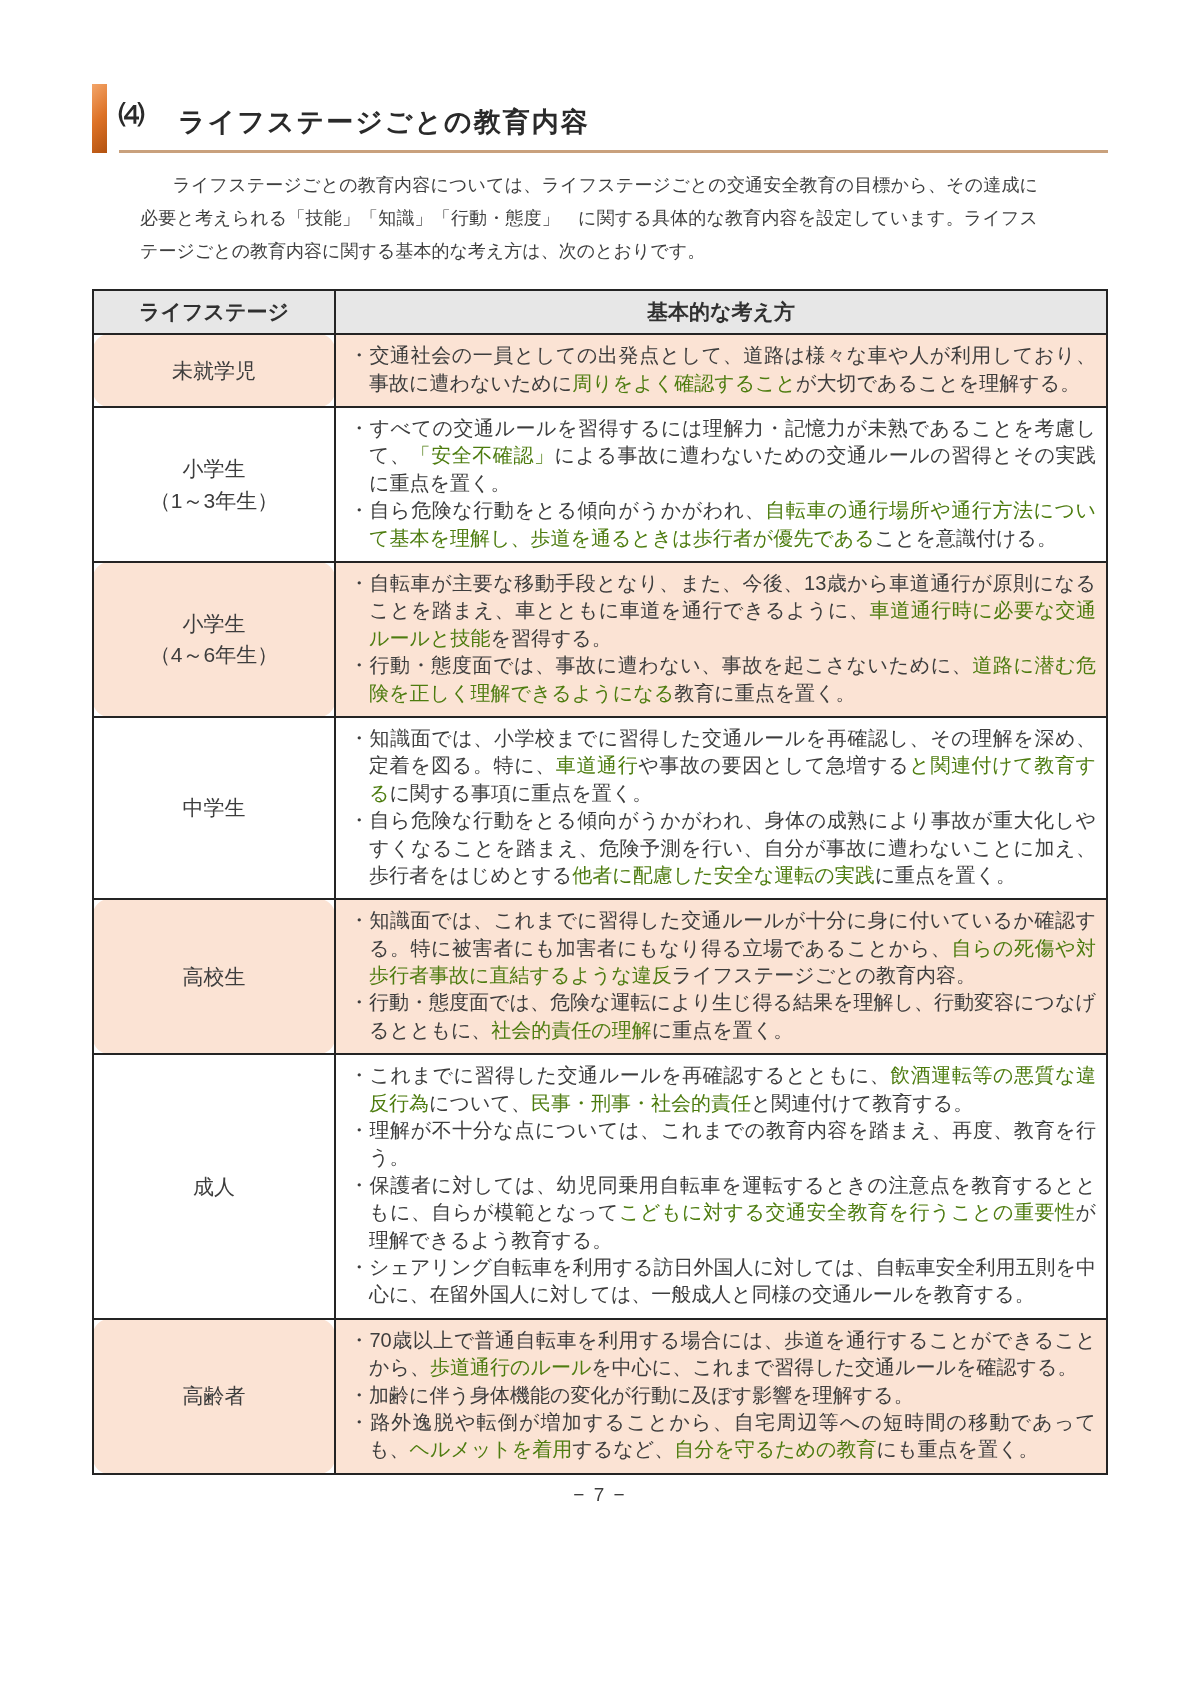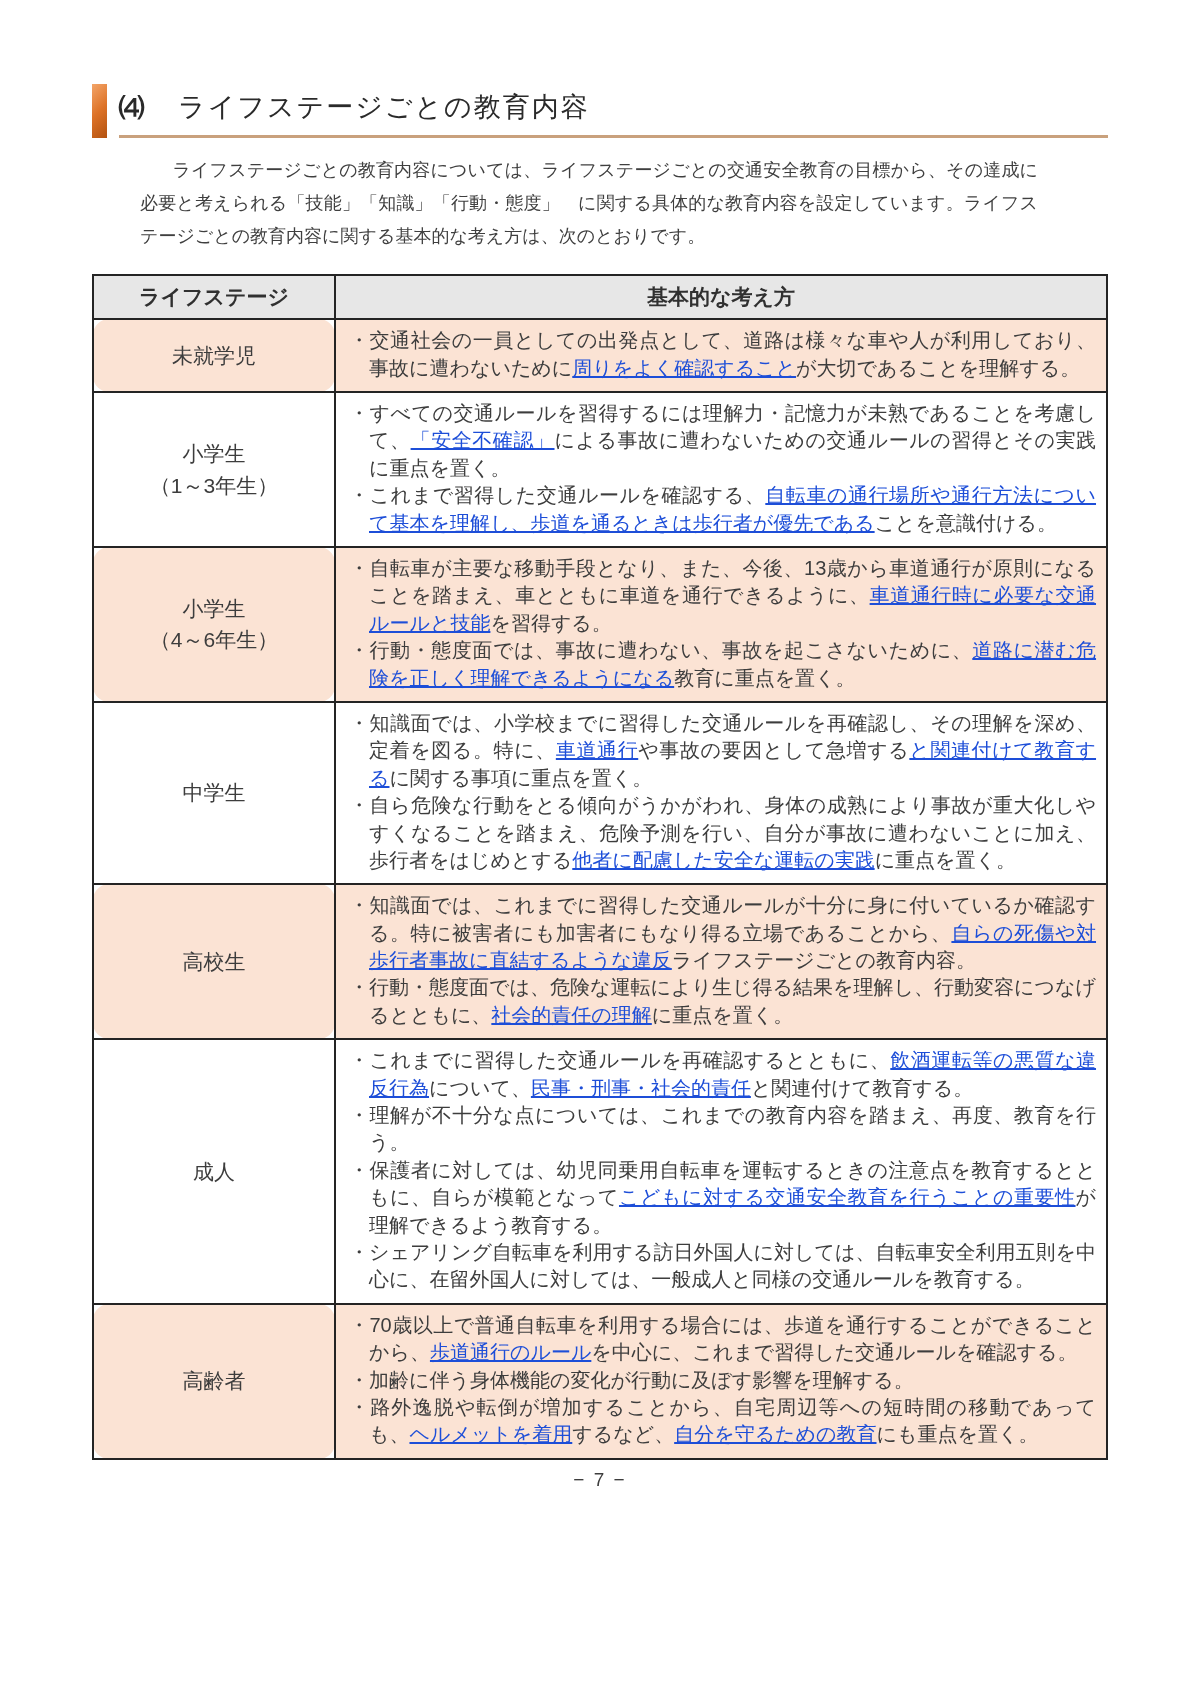--- a/index.html
+++ b/index.html
@@ -19,21 +19,21 @@
     background:linear-gradient(135deg,#f3a569 0%, #dd7227 50%, #b25210 100%);
     margin-right:12px;
   }
   .heading-main {
     flex:1;
     border-bottom:3px solid #c9a17d;
     padding:5px 0 10px 0;
     display:flex; align-items:center;
   }
   .heading-number { font-size:25px; font-weight:bold; color:#2a2a2a; margin-right:34px; }
-  .page-title { font-size:27px; font-weight:normal; color:#2a2a2a; letter-spacing:2px; }
+  .page-title { font-size:27px; font-weight:bold; color:#2a2a2a; letter-spacing:2px;margin-top:15px; }
 
   
   .intro {
     margin:16px 0 22px 48px;
     width:898px;
     font-size:18px;
     line-height:1.82;
     text-indent:1.8em;
     text-align:justify;
     color:#3f3f3f;
@@ -66,21 +66,21 @@
   }
   td.content-cell {
     padding:7px 10px 9px 13px;
     font-size:20px;
     line-height:1.37;
     text-align:justify;
     vertical-align:middle;
   }
   tr.shaded td { background:#fbe3d4; }
   .bullet { padding-left:1em; text-indent:-1em; }
-  .em { color:#1d4ed8;text-decoration:underline; }
+  .em { color:#4d7c0f; }
 
   footer.page-footer {
     text-align:center;
     font-size:19px;
     margin-top:9px;
     color:#3d3d3d;
     letter-spacing:2px;
   }
 </style>
 </head>
@@ -113,21 +113,21 @@
         <tr class="shaded">
           <td class="stage-cell">未就学児</td>
           <td class="content-cell">
             <p class="bullet"><span>・</span><span>交通社会の一員としての出発点として、道路は様々な車や人が利用しており、事故に遭わないために</span><span class="em">周りをよく確認すること</span><span>が大切であることを理解する。</span></p>
           </td>
         </tr>
         <tr>
           <td class="stage-cell">小学生<br>（1～3年生）</td>
           <td class="content-cell">
             <p class="bullet"><span>・</span><span>すべての交通ルールを習得するには理解力・記憶力が未熟であることを考慮して、</span><span class="em">「安全不確認」</span><span>による事故に遭わないための交通ルールの習得とその実践に重点を置く。</span></p>
-            <p class="bullet"><span>・</span><span>これまで習得した交通ルールを確認する、</span><span class="em">自転車の通行場所や通行方法について基本を理解し、歩道を通るときは歩行者が優先である</span><span>ことを意識付ける。</span></p>
+            <p class="bullet"><span>・</span><span>自ら危険な行動をとる傾向がうかがわれ、</span><span class="em">自転車の通行場所や通行方法について基本を理解し、歩道を通るときは歩行者が優先である</span><span>ことを意識付ける。</span></p>
           </td>
         </tr>
         <tr class="shaded">
           <td class="stage-cell">小学生<br>（4～6年生）</td>
           <td class="content-cell">
             <p class="bullet"><span>・</span><span>自転車が主要な移動手段となり、また、今後、13歳から車道通行が原則になることを踏まえ、車とともに車道を通行できるように、</span><span class="em">車道通行時に必要な交通ルールと技能</span><span>を習得する。</span></p>
             <p class="bullet"><span>・</span><span>行動・態度面では、事故に遭わない、事故を起こさないために、</span><span class="em">道路に潜む危険を正しく理解できるようになる</span><span>教育に重点を置く。</span></p>
           </td>
         </tr>
         <tr>

